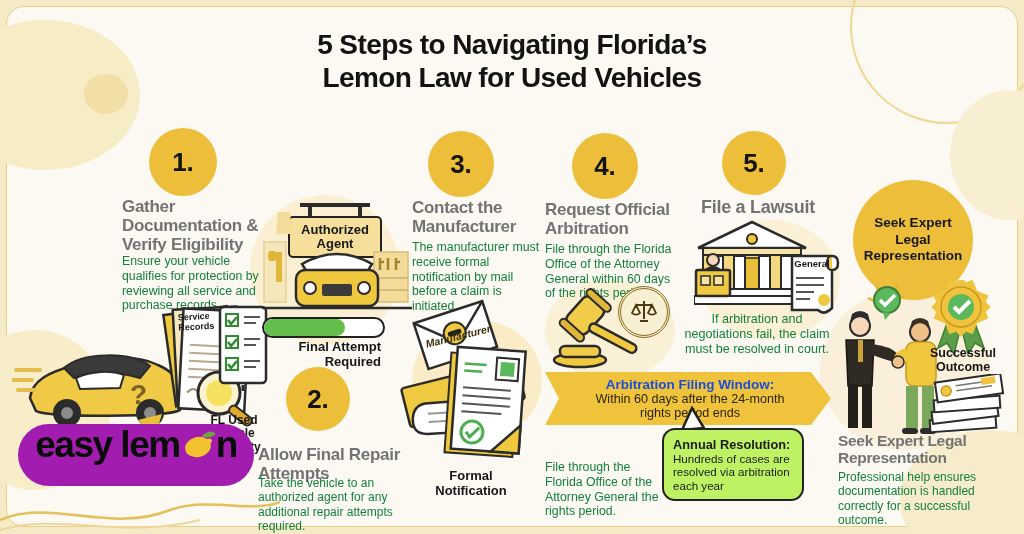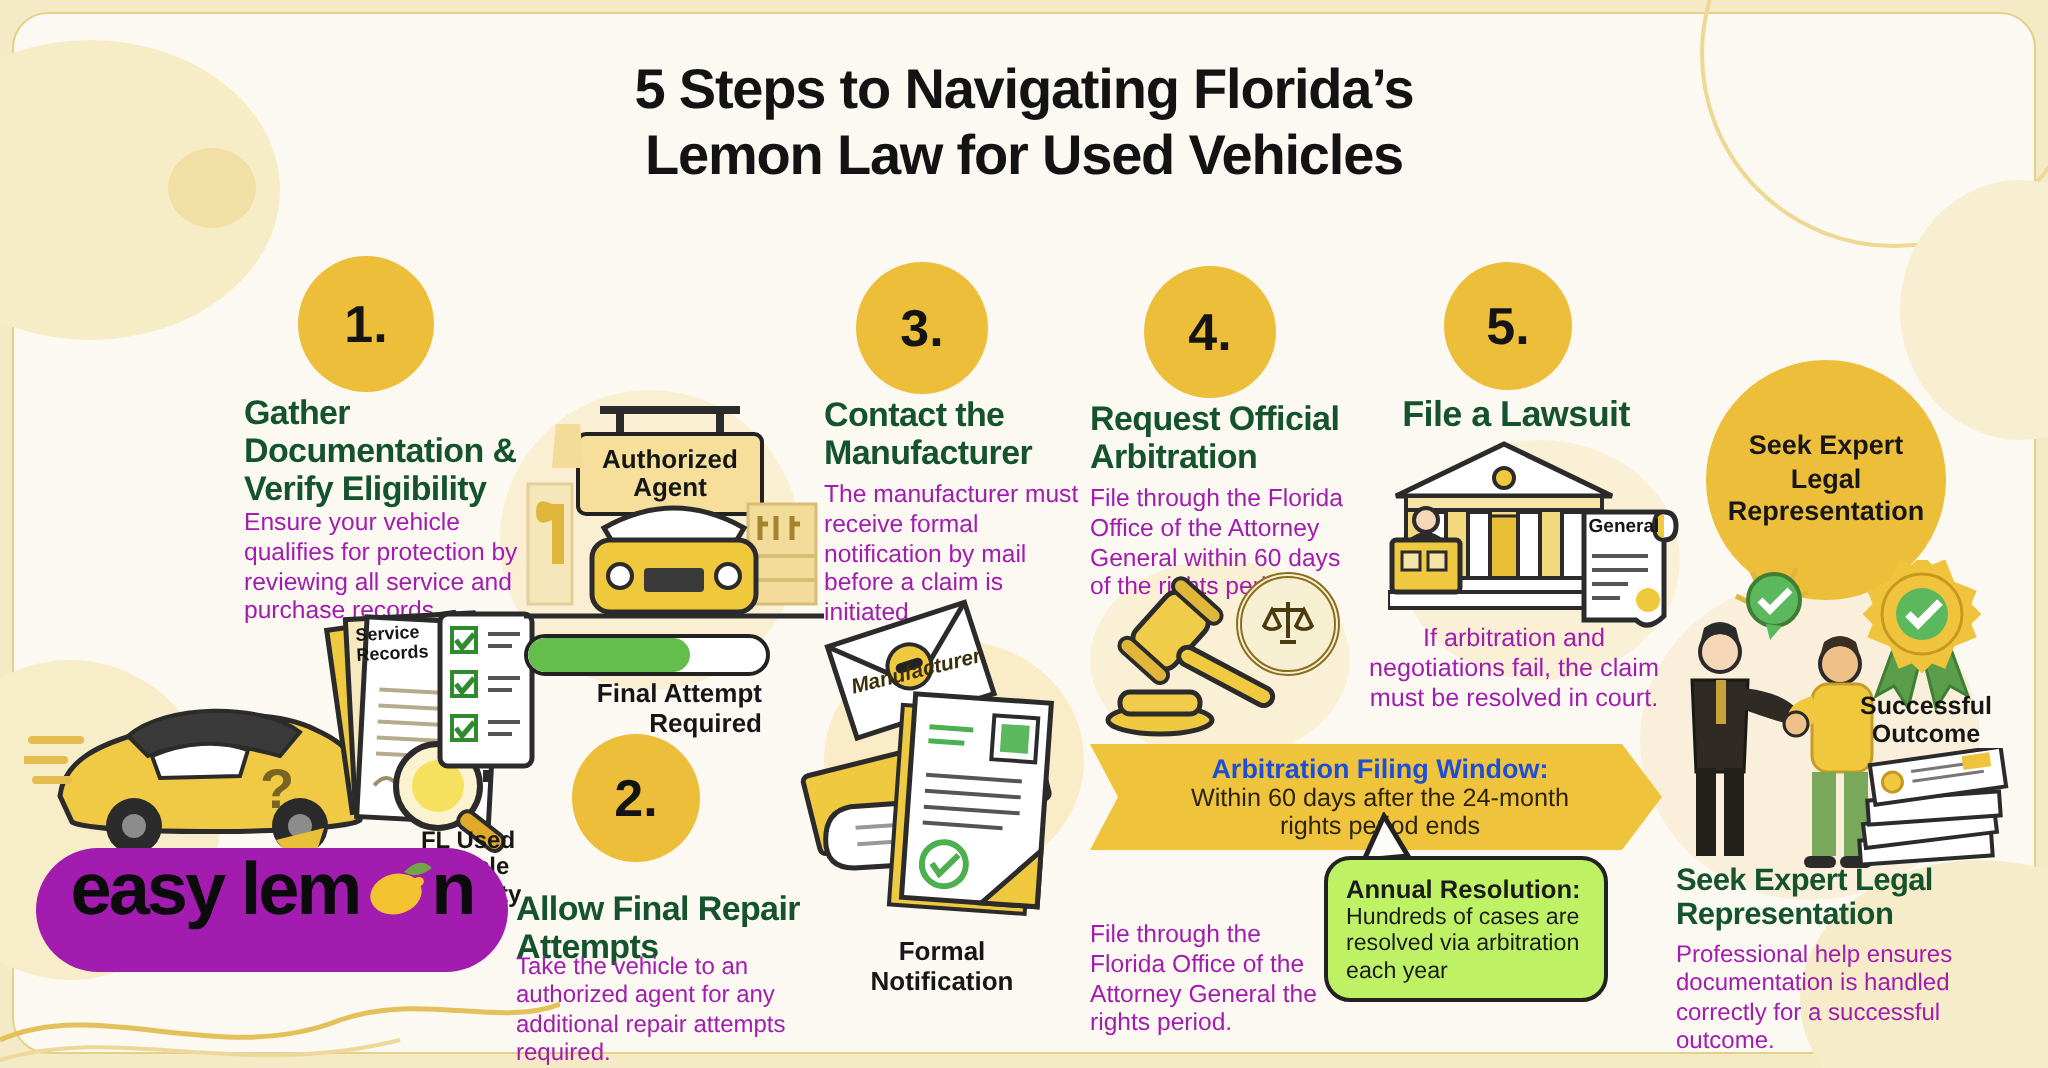--- a/index.html
+++ b/index.html
@@ -4,22 +4,22 @@
 <style>
   html,body{margin:0;padding:0;background:#efe4bd;}
   #canvas{position:relative;width:1024px;height:534px;overflow:hidden;
           background:#f5eac6;font-family:"Liberation Sans",sans-serif;color:#1b1b1b;}
   .card{position:absolute;left:6px;top:6px;width:1010px;height:519px;background:#fbf9f1;
         border:1px solid #e5d089;border-radius:18px;}
   .blob{position:absolute;border-radius:50%;}
   .abs{position:absolute;}
   .circle-num{position:absolute;background:#edbe39;border-radius:50%;display:flex;
               align-items:center;justify-content:center;font-weight:bold;font-size:26px;color:#141414;}
-  .step-h{position:absolute;font-weight:bold;font-size:17px;line-height:1.12;letter-spacing:-0.3px;color:#14532d;}
-  .step-b{position:absolute;font-size:12.3px;line-height:1.2;color:#a21caf;}
+  .step-h{position:absolute;font-weight:bold;font-size:17px;line-height:1.12;letter-spacing:-0.3px;color:#737373;}
+  .step-b{position:absolute;font-size:12.3px;line-height:1.2;color:#15803d;}
   .small-label{position:absolute;font-weight:bold;color:#161616;}
   .title{position:absolute;left:250px;top:28px;width:524px;text-align:center;
          font-size:28px;line-height:1.18;font-weight:bold;letter-spacing:-0.6px;color:#131313;}
   .banner{position:absolute;left:545px;top:372px;width:286px;height:53px;background:#efc43c;
           clip-path:polygon(0 0,calc(100% - 20px) 0,100% 50%,calc(100% - 20px) 100%,0 100%,14px 50%);
           display:flex;flex-direction:column;align-items:center;justify-content:center;
           padding:0 26px 0 30px;box-sizing:border-box;text-align:center;}
   .banner .t1{font-weight:bold;font-size:13.5px;color:#1d4ed8;}
   .banner .t2{font-size:12.6px;line-height:1.12;color:#2c2408;width:200px;}
   .bubble{position:absolute;left:662px;top:428px;width:142px;background:#bef264;border:2.5px solid #222;

